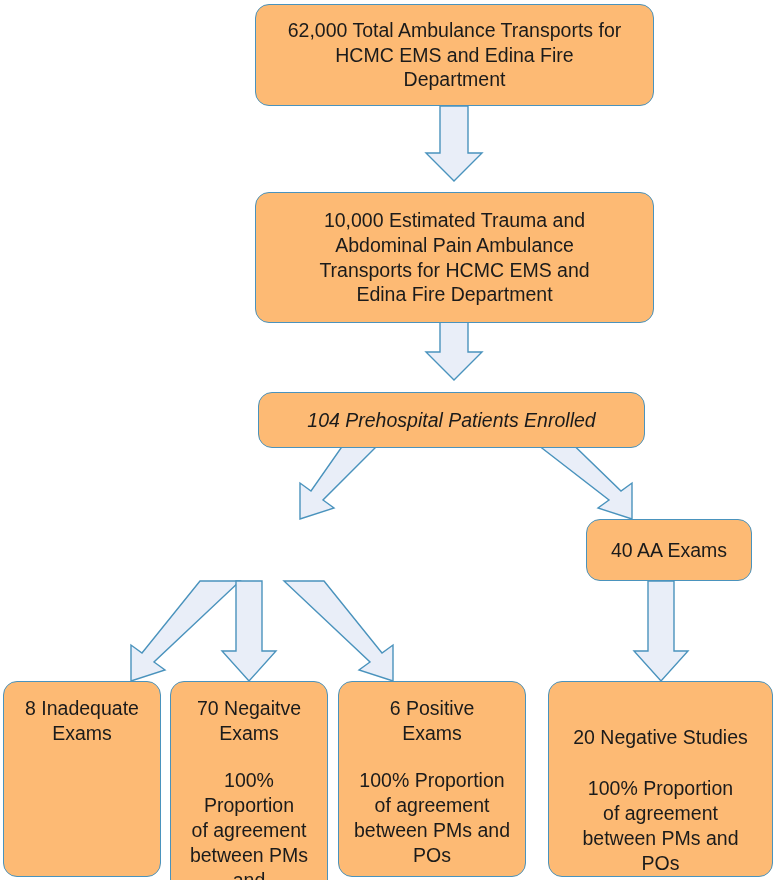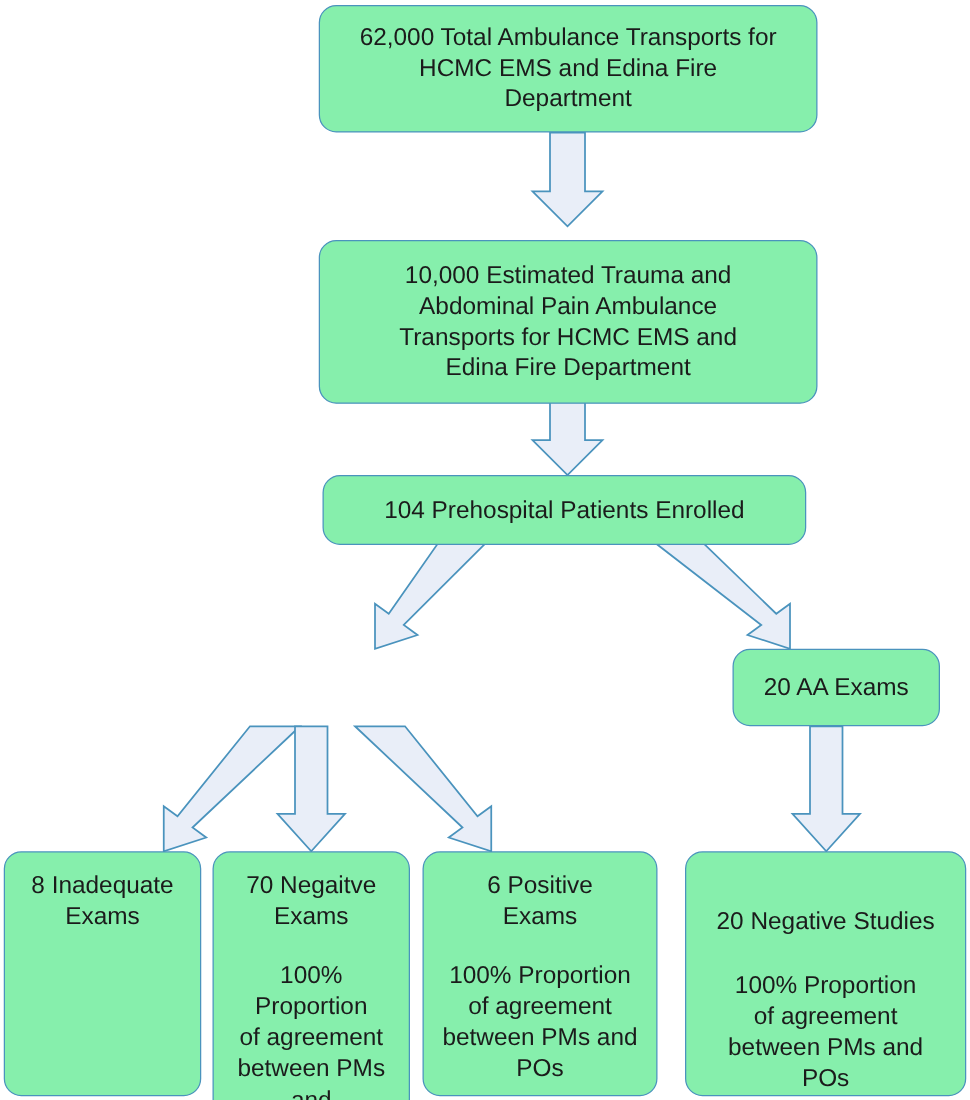--- a/index.html
+++ b/index.html
@@ -17,21 +17,21 @@
   svg#flow {
     position: absolute;
     left: 0;
     top: 0;
     width: 776px;
     height: 880px;
   }
   .node-box {
     position: absolute;
     box-sizing: border-box;
-    background: #86efac;
+    background: #fdba74;
     border: 1.4px solid #4a93bd;
     border-radius: 14px;
     display: flex;
     flex-direction: column;
     align-items: center;
     color: #1b1b1b;
     font-size: 19.5px;
     line-height: 1.28;
     text-align: center;
     overflow: hidden;
@@ -40,22 +40,22 @@
     white-space: pre-line;
   }
   .node-box .sub {
     white-space: pre-line;
   }
   
   #n-total   { left: 255px; top: 4px;   width: 399px; height: 102px;
                justify-content: center; padding: 0 12px; }
   #n-est     { left: 255px; top: 172px; width: 399px; height: 131px;
                justify-content: center; padding: 0 12px; margin-top: 20px; }
-  #n-enroll  { left: 258px; top: 380px; width: 387px; height: 56px;
-               justify-content: center; padding: 0 12px; }
+  #n-enroll  { left: 258px; top: 392px; width: 387px; height: 56px;
+               justify-content: center; padding: 0 12px; font-style: italic; }
   #n-fast    { left: 65px;  top: 519px; width: 364px; height: 62px;
                justify-content: center; padding: 0 12px; }
   #n-aa      { left: 586px; top: 519px; width: 166px; height: 62px;
                justify-content: center; padding: 0 10px; }
   #n-inadeq  { left: 3px;   top: 681px; width: 158px; height: 196px;
                justify-content: flex-start; padding: 14px 6px 0 6px; }
   #n-neg     { left: 170px; top: 681px; width: 158px; height: 234px;
                justify-content: flex-start; padding: 14px 6px 0 6px; }
   #n-pos     { left: 338px; top: 681px; width: 188px; height: 196px;
                justify-content: flex-start; padding: 14px 6px 0 6px; }
@@ -130,21 +130,21 @@
 Transports for HCMC EMS and
 Edina Fire Department</div>
   </div>
 
   <div class="node-box" id="n-enroll">
     <div class="title">104 Prehospital Patients Enrolled</div>
   </div>
 
 
   <div class="node-box" id="n-aa">
-    <div class="title">20 AA Exams</div>
+    <div class="title">40 AA Exams</div>
   </div>
 
   <div class="node-box" id="n-inadeq">
     <div class="title">8 Inadequate
 Exams</div>
     <div class="sub"></div>
   </div>
 
   <div class="node-box" id="n-neg">
     <div class="title">70 Negaitve

